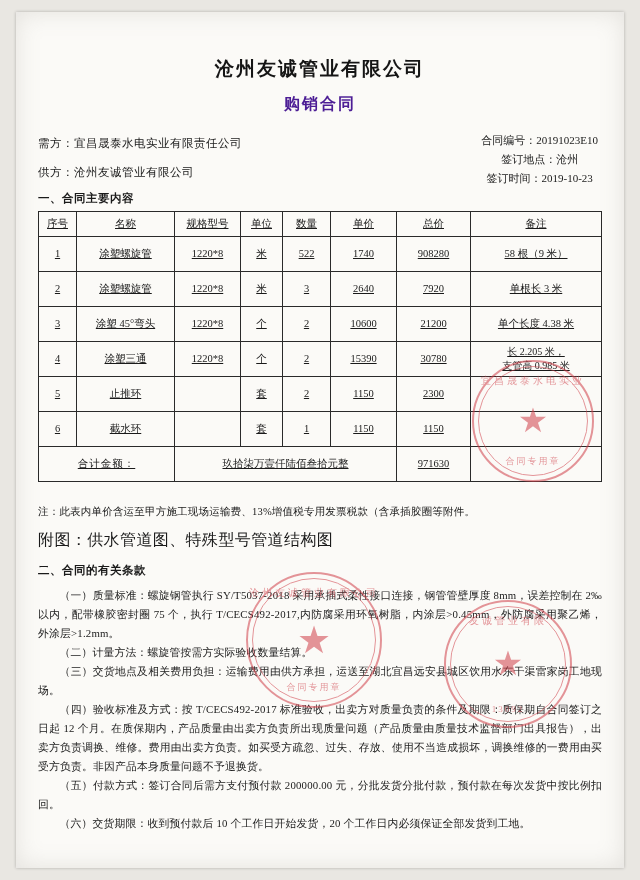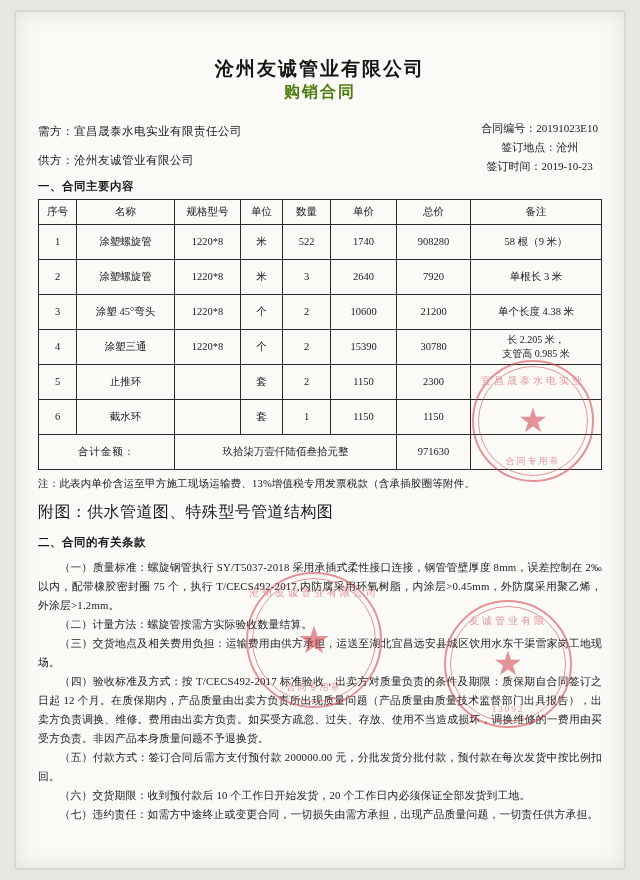--- a/index.html
+++ b/index.html
@@ -36,22 +36,22 @@
     font-weight: bold;
     letter-spacing: 2px;
     margin-top: 26px;
     color: #151515;
   }
   .title-sub {
     text-align: center;
     font-size: 16px;
     font-weight: bold;
     letter-spacing: 2px;
-    margin-top: 0;
-    color: #4d7c0f;
+    margin-top: 12px;
+    color: #4c1d95;
   }
   .parties {
     position: relative;
     margin-top: 18px;
     font-size: 11.5px;
     line-height: 20px;
   }
   .party-line {
     margin-bottom: 9px;
     letter-spacing: 0.5px;
@@ -76,36 +76,37 @@
     font-size: 10.5px;
     table-layout: fixed;
   }
   table.goods th, table.goods td {
     border: 1px solid #2a2a2a;
     text-align: center;
     padding: 0;
     height: 34px;
     line-height: 14px;
     font-weight: normal;
+    text-decoration: underline;
   }
   table.goods th {
     height: 24px;
     font-weight: normal;
   }
   td.small2 {
     font-size: 10px;
     line-height: 13px;
   }
   .amount-label {
     letter-spacing: 1px;
   }
   .note {
     font-size: 10.5px;
     line-height: 16px;
-    margin-top: 6px;
+    margin-top: 22px;
     letter-spacing: 0.2px;
   }
   .attach {
     font-size: 16px;
     margin-top: 10px;
     letter-spacing: 0.4px;
   }
   .clause-head {
     font-size: 11.5px;
     font-weight: bold;
@@ -299,23 +300,20 @@
       </div>
     <div class="clause">
         <span class="ind">（四）验收标准及方式：按 T/CECS492-2017 标准验收，出卖方对质量负责的条件及期限：质保期自合同签订之日起 12 个月。在质保期内，产品质量由出卖方负责所出现质量问题（产品质量由质量技术监督部门出具报告），出卖方负责调换、维修。费用由出卖方负责。如买受方疏忽、过失、存放、使用不当造成损坏，调换维修的一费用由买受方负责。非因产品本身质量问题不予退换货。</span>
       </div>
     <div class="clause">
         <span class="ind">（五）付款方式：签订合同后需方支付预付款 200000.00 元，分批发货分批付款，预付款在每次发货中按比例扣回。</span>
       </div>
     <div class="clause">
         <span class="ind">（六）交货期限：收到预付款后 10 个工作日开始发货，20 个工作日内必须保证全部发货到工地。</span>
       </div>
-    <div class="clause">
-        <span class="ind">（七）违约责任：如需方中途终止或变更合同，一切损失由需方承担，出现产品质量问题，一切责任供方承担。</span>
-      </div>
 
   </div>
 
   <div class="stamp" id="stamp-a">
     <div class="ring"></div>
     <div class="txt-top">宜昌晟泰水电实业</div>
     <div class="star">★</div>
     <div class="txt-bottom">合同专用章</div>
   </div>
 

